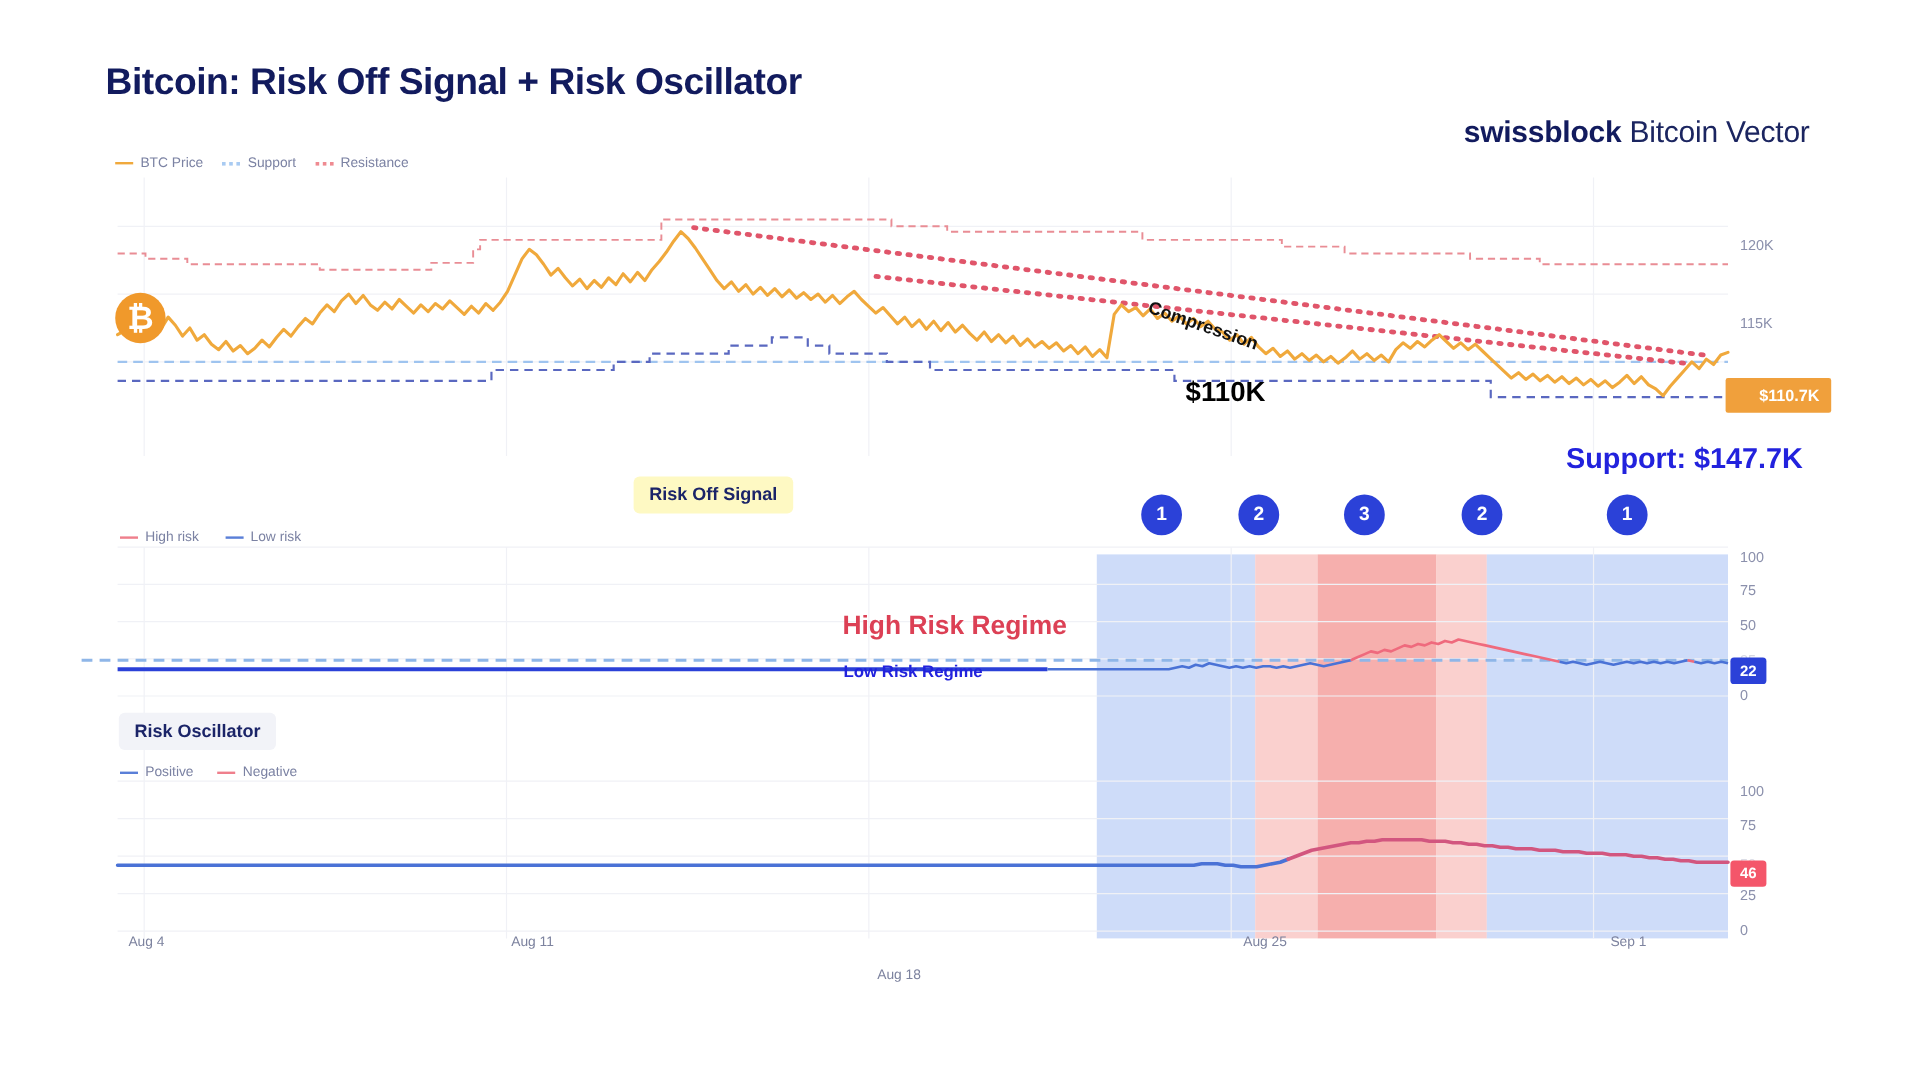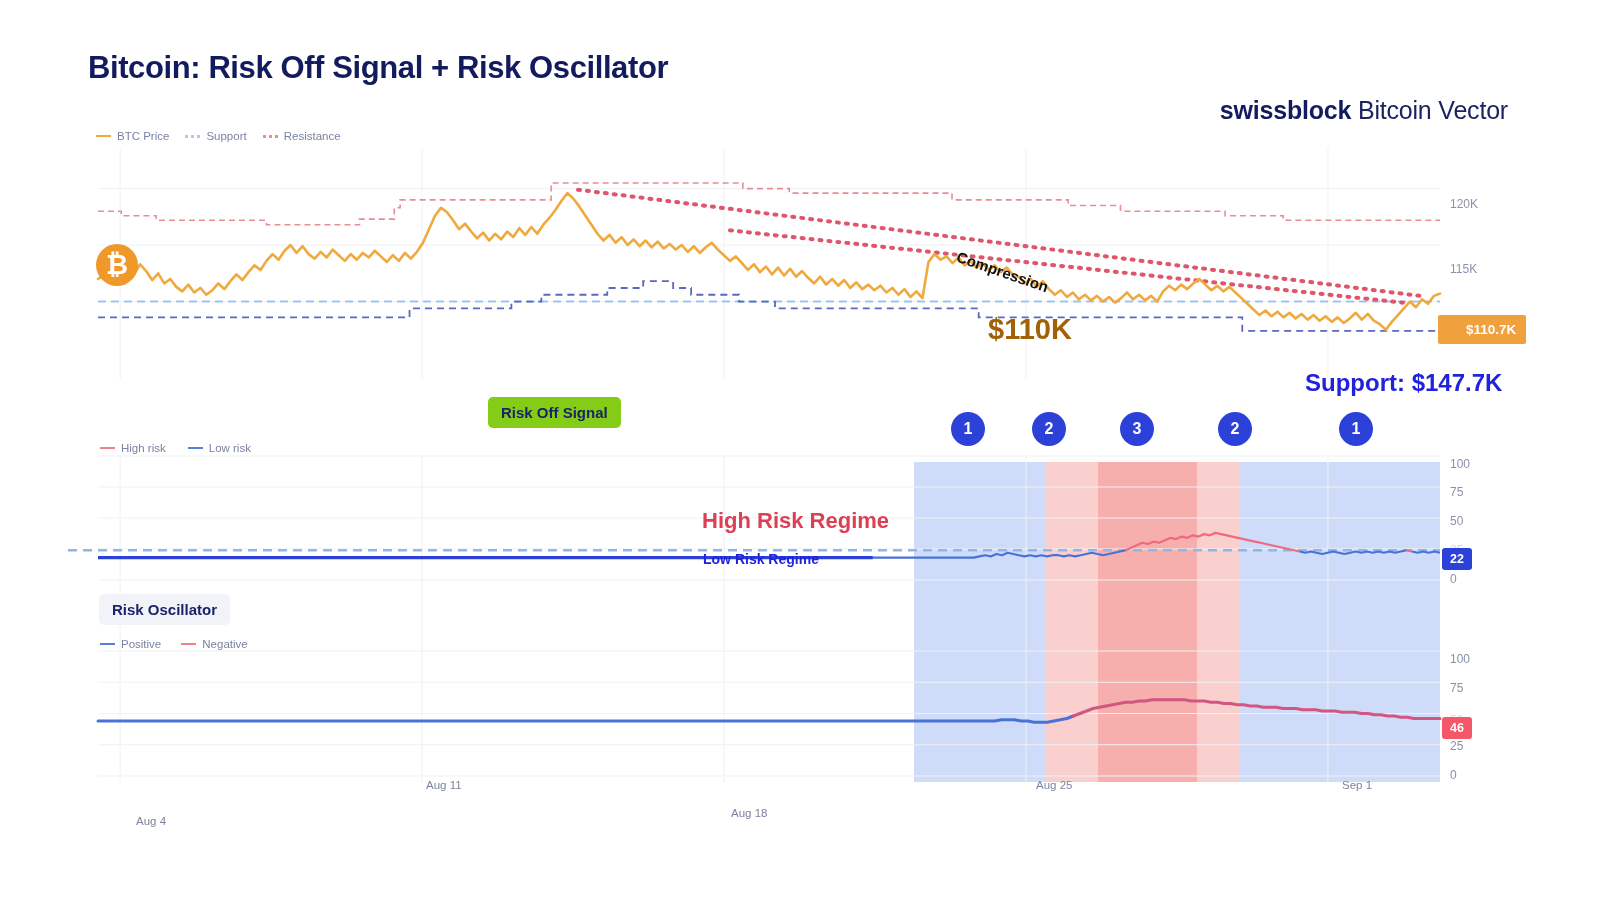--- a/index.html
+++ b/index.html
@@ -40,21 +40,21 @@
   .grid-v{stroke:#f0f1f6;stroke-width:1;}
 
   
   .axlabel{position:absolute;font-size:12px;color:#8b90ac;white-space:nowrap;}
   .xlabel{position:absolute;font-size:11.5px;color:#7d839f;white-space:nowrap;}
 
   
   .anno{position:absolute;white-space:nowrap;font-weight:bold;}
   .anno-res{font-size:24px;color:#e03b4e;}
   .anno-sup{font-size:24px;color:#2222dd;}
-  .anno-110{font-size:29px;color:#a16207;}
+  .anno-110{font-size:23px;color:#000000;}
   .anno-high{font-size:22px;color:#dc4055;}
   .anno-low{font-size:14px;color:#2222dd;}
   .anno-comp{
     font-size:15px;color:#111111;font-weight:bold;
     transform:rotate(19deg);transform-origin:left top;
   }
 
   
   .tag{
     position:absolute;display:flex;align-items:center;justify-content:center;
@@ -62,21 +62,21 @@
   }
   .tag-price{background:#f0a03c;font-size:13.5px;border-radius:2px;padding:7px 10px;}
   .tag-ros{background:#2b41d8;font-size:12.5px;border-radius:3px;padding:4px 8px;}
   .tag-osc{background:#f4566a;font-size:12.5px;border-radius:3px;padding:4px 8px;}
 
   
   .pill{
     position:absolute;border-radius:5px;padding:7px 13px;
     font-size:15px;font-weight:bold;white-space:nowrap;
   }
-  .pill-risk{background:#84cc16;color:#1b2468;}
+  .pill-risk{background:#fef9c3;color:#1b2468;margin-left:40px;}
   .pill-osc{background:#f2f3f8;color:#1b2468;}
 
   
   .badge{
     position:absolute;width:34px;height:34px;border-radius:50%;
     background:#2b41d8;color:#fff;font-size:16px;font-weight:bold;
     display:flex;align-items:center;justify-content:center;
   }
 
   
@@ -217,19 +217,19 @@
     </span>
   </div>
 
   <div class="axlabel" style="left:1450px;top:652px;">100</div>
   <div class="axlabel" style="left:1450px;top:681px;">75</div>
   <div class="axlabel" style="left:1450px;top:713px;opacity:.3;">50</div>
   <div class="axlabel" style="left:1450px;top:739px;">25</div>
   <div class="axlabel" style="left:1450px;top:768px;">0</div>
   <div class="tag tag-osc" style="left:1442px;top:717px;">46</div>
 
-  <div class="xlabel" style="left:136px;top:779px;margin-top:36px;">Aug 4</div>
+  <div class="xlabel" style="left:107px;top:779px;">Aug 4</div>
   <div class="xlabel" style="left:426px;top:779px;">Aug 11</div>
   <div class="xlabel" style="left:731px;top:779px;margin-top:28px;">Aug 18</div>
   <div class="xlabel" style="left:1036px;top:779px;">Aug 25</div>
   <div class="xlabel" style="left:1342px;top:779px;">Sep 1</div>
 
 </div>
 
 </body></html>

